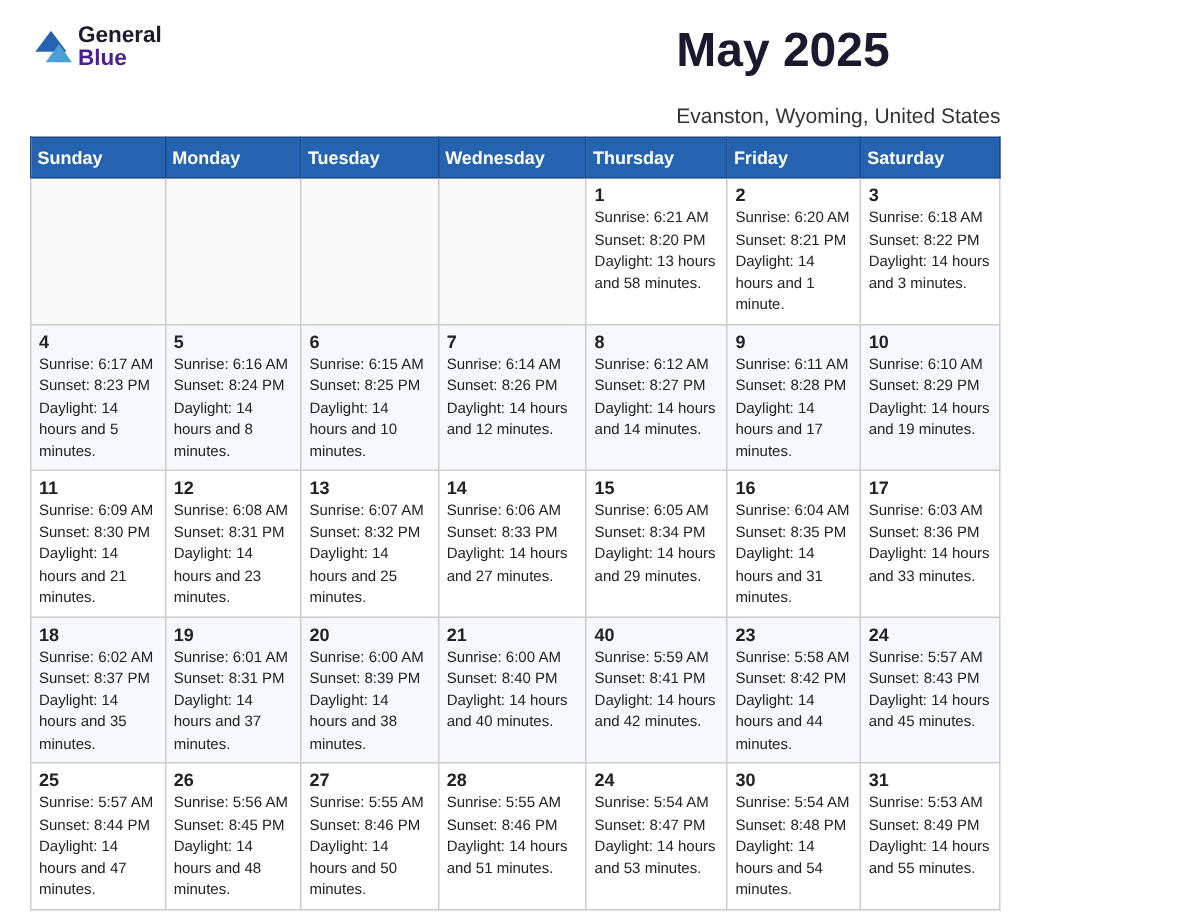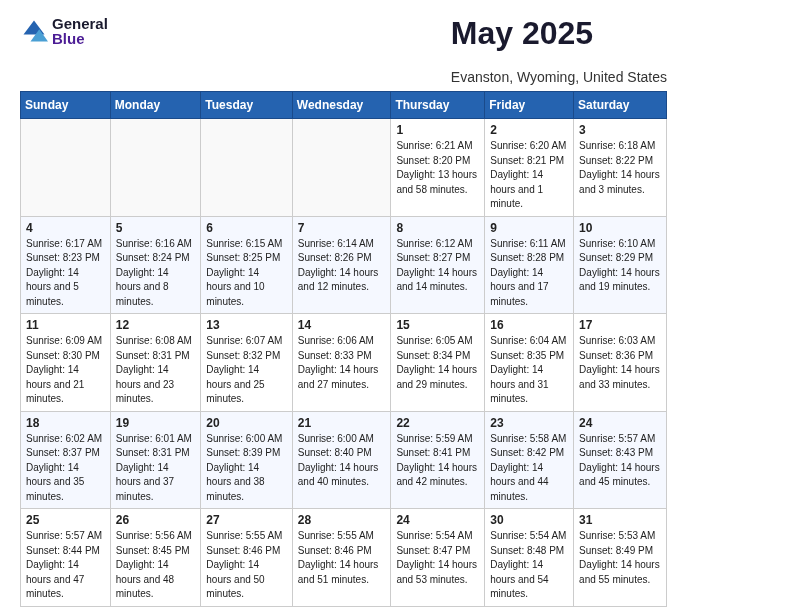--- a/index.html
+++ b/index.html
@@ -264,21 +264,21 @@
 Sunset: 8:39 PM
 Daylight: 14 hours and 38 minutes.</div>
           </td>
           <td>
             <span class="day-num">21</span>
             <div class="cell-content">Sunrise: 6:00 AM
 Sunset: 8:40 PM
 Daylight: 14 hours and 40 minutes.</div>
           </td>
           <td>
-            <span class="day-num">22</span>
+            <span class="day-num">40</span>
             <div class="cell-content">Sunrise: 5:59 AM
 Sunset: 8:41 PM
 Daylight: 14 hours and 42 minutes.</div>
           </td>
           <td>
             <span class="day-num">23</span>
             <div class="cell-content">Sunrise: 5:58 AM
 Sunset: 8:42 PM
 Daylight: 14 hours and 44 minutes.</div>
           </td>

